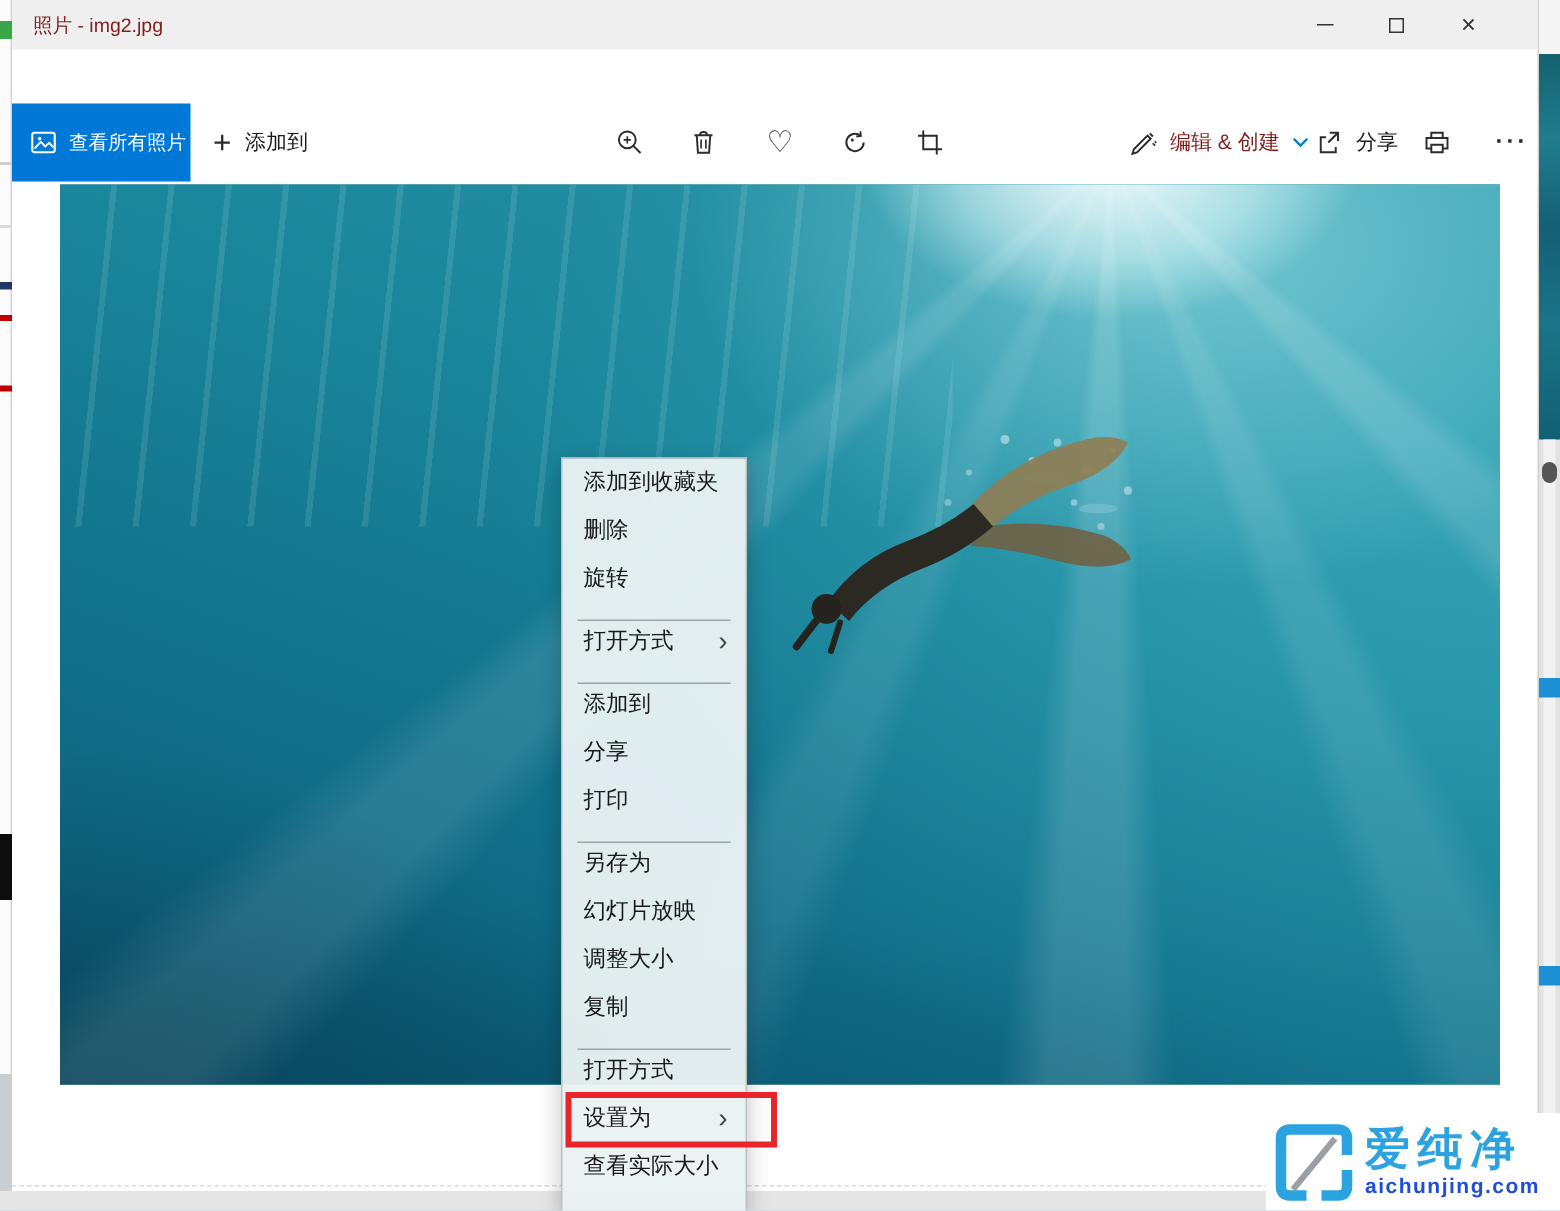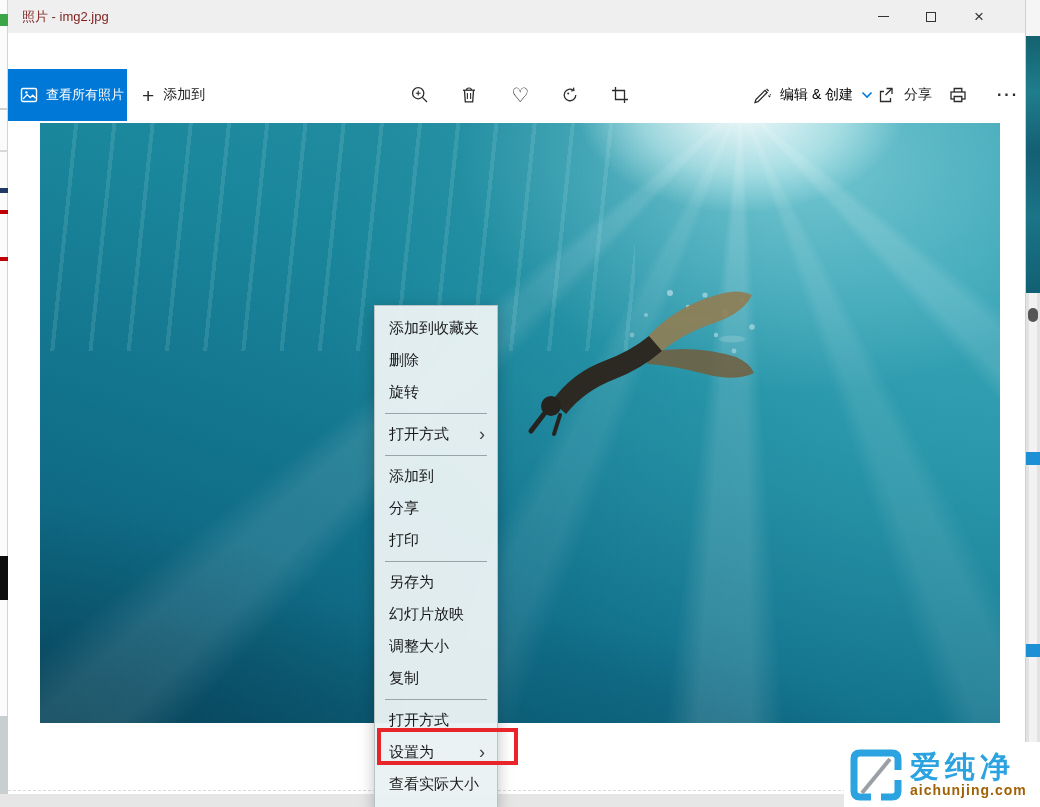--- a/index.html
+++ b/index.html
@@ -50,21 +50,21 @@
   .plus-glyph { font-size:21px; font-weight:300; color:#2b2b2b; line-height:1; }
   .tb-icon-btn { position:absolute; top:9px; width:34px; height:34px; display:flex;
     align-items:center; justify-content:center; }
   .tb-zoom   { left:395px; }
   .tb-trash  { left:444px; }
   .tb-heart  { left:495px; }
   .tb-rotate { left:545px; }
   .tb-crop   { left:595px; }
   .heart-glyph { font-size:20px; color:#2b2b2b; line-height:1; }
   .edit-group { position:absolute; left:738px; top:0; height:52px; display:flex; align-items:center;
-    gap:8px; padding:16px 6px; font-size:14px; color:#000000; }
+    gap:8px; padding:16px 6px; font-size:14px; color:#7f1d1d; }
   .share-group { position:absolute; left:862px; top:0; height:52px; display:flex; align-items:center;
     gap:8px; padding:0 6px; font-size:14px; color:#1b1b1b; }
   .tb-print { left:933px; }
   .tb-more  { left:983px; }
   .more-glyph { font-size:16px; letter-spacing:2px; color:#2b2b2b; font-weight:bold; }
 
   
   .photo { position:absolute; left:32px; top:123px; width:960px; height:600px; overflow:hidden;
     background-color:#157c92;
     background-image:
@@ -93,37 +93,37 @@
   .diver { position:absolute; left:50%; top:22%; width:270px; height:190px; }
 
   
   .bottom-dashed { position:absolute; left:0; top:790px; width:1018px; border-top:1px dashed #dadada; }
   .bottom-gray { position:absolute; left:0; top:794px; width:1040px; height:13px; background:#e6e6e6; z-index:3; }
 
   
   .menu-wrap { position:absolute; left:374px; top:305px; width:124px; z-index:5; }
   .menu { background:rgba(233,241,242,.96); border:1px solid #b9c3c5;
     box-shadow:0 4px 14px rgba(0,0,0,.25); padding:6px 0 10px 0; }
-  .menu-item { height:32px; display:flex; align-items:center; padding:0 12px 0 14px;
+  .menu-item { height:32px; display:flex; align-items:flex-start; padding:0 12px 0 14px;
     font-size:15px; color:#191919; }
   .menu-label { flex:1; white-space:nowrap; }
   .submenu-arrow { font-size:18px; color:#444; line-height:1; margin-left:4px; }
   .menu-divider { height:10px; position:relative; }
   .menu-divider::after { content:""; position:absolute; left:10px; right:10px; top:50%;
     border-top:1px solid #97a4a8; }
   .red-box { position:absolute; left:3px; top:423px; width:141px; height:37px;
     border:4px solid #e8252a; z-index:6; pointer-events:none; }
 
   
   .watermark { position:absolute; left:844px; top:742px; width:196px; height:65px; background:#fff;
     z-index:7; display:flex; align-items:center; gap:8px; padding-left:6px; }
   .wm-logo { flex:0 0 auto; }
   .wm-text { display:flex; flex-direction:column; }
   .wm-brand { font-size:30px; font-weight:bold; color:#2ba3e0; letter-spacing:5px; line-height:1.05; }
-  .wm-domain { font-size:14px; font-weight:bold; color:#a16207; letter-spacing:1px; }
+  .wm-domain { font-size:14px; font-weight:bold; color:#1d4ed8; letter-spacing:1px; }
 
   svg.icon { display:block; }
 </style>
 </head>
 <body>
 
 <div class="stage">
 
   <div class="left-strip">
     <div class="ls-frag frag-green"></div>

